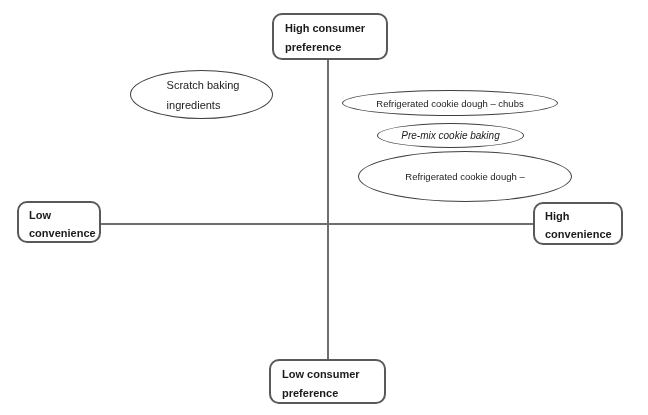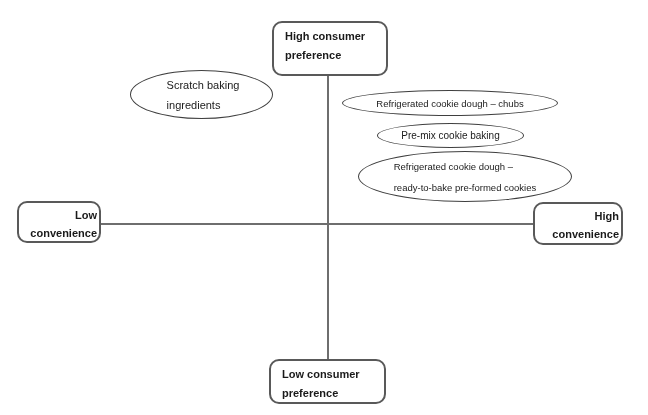--- a/index.html
+++ b/index.html
@@ -38,25 +38,25 @@
     border: 2px solid #595959;
     border-radius: 10px;
     box-sizing: border-box;
     font-weight: bold;
     font-size: 11px;
     line-height: 19px;
   }
   .node-box .box-text {
     padding: 4px 4px 0 11px;
   }
-  .box-top    { left: 272px; top: 13px;  width: 116px; height: 55px; margin-top: 8px; }
+  .box-top    { left: 272px; top: 13px;  width: 116px; height: 47px; }
   .box-bottom { left: 269px; top: 359px; width: 117px; height: 45px; }
   .box-left   { left: 17px;  top: 201px; width: 84px;  height: 42px; line-height: 18px; }
   .box-right  { left: 533px; top: 202px; width: 90px;  height: 43px; line-height: 18px; }
-  .box-left .box-text, .box-right .box-text { padding: 3px 2px 0 10px; text-align: right; }
+  .box-left .box-text, .box-right .box-text { padding: 3px 2px 0 10px; }
 
   .ellipse {
     position: absolute;
     background: #ffffff;
     border: 1px solid #3f3f3f;
     border-radius: 50%;
     box-sizing: border-box;
     display: flex;
     align-items: center;
     justify-content: center;
@@ -65,21 +65,21 @@
     left: 130px; top: 70px; width: 143px; height: 49px;
     font-size: 11px; line-height: 20px;
   }
   .el-scratch .el-text { text-align: left; padding-left: 3px; }
   .el-chubs {
     left: 342px; top: 90px; width: 216px; height: 26px;
     font-size: 9.5px;
   }
   .el-premix {
     left: 377px; top: 123px; width: 147px; height: 25px;
-    font-size: 10px; 
+    font-size: 10px; font-style: italic;
   }
   .el-ready {
     left: 358px; top: 151px; width: 214px; height: 51px;
     font-size: 9.5px; line-height: 21px;
   }
   .el-ready .el-text { text-align: left; }
   .el-text { white-space: nowrap; }
 </style>
 </head>
 <body>
@@ -128,17 +128,16 @@
     <div class="el-text">Refrigerated cookie dough – chubs</div>
   </div>
 
   <div class="ellipse el-premix">
     <div class="el-text">Pre-mix cookie baking</div>
   </div>
 
   <div class="ellipse el-ready">
     <div class="el-text">
       <div>Refrigerated cookie dough –</div>
-      <div>ready-to-bake pre-formed cookies</div>
     </div>
   </div>
 
 </div>
 
 </body></html>

